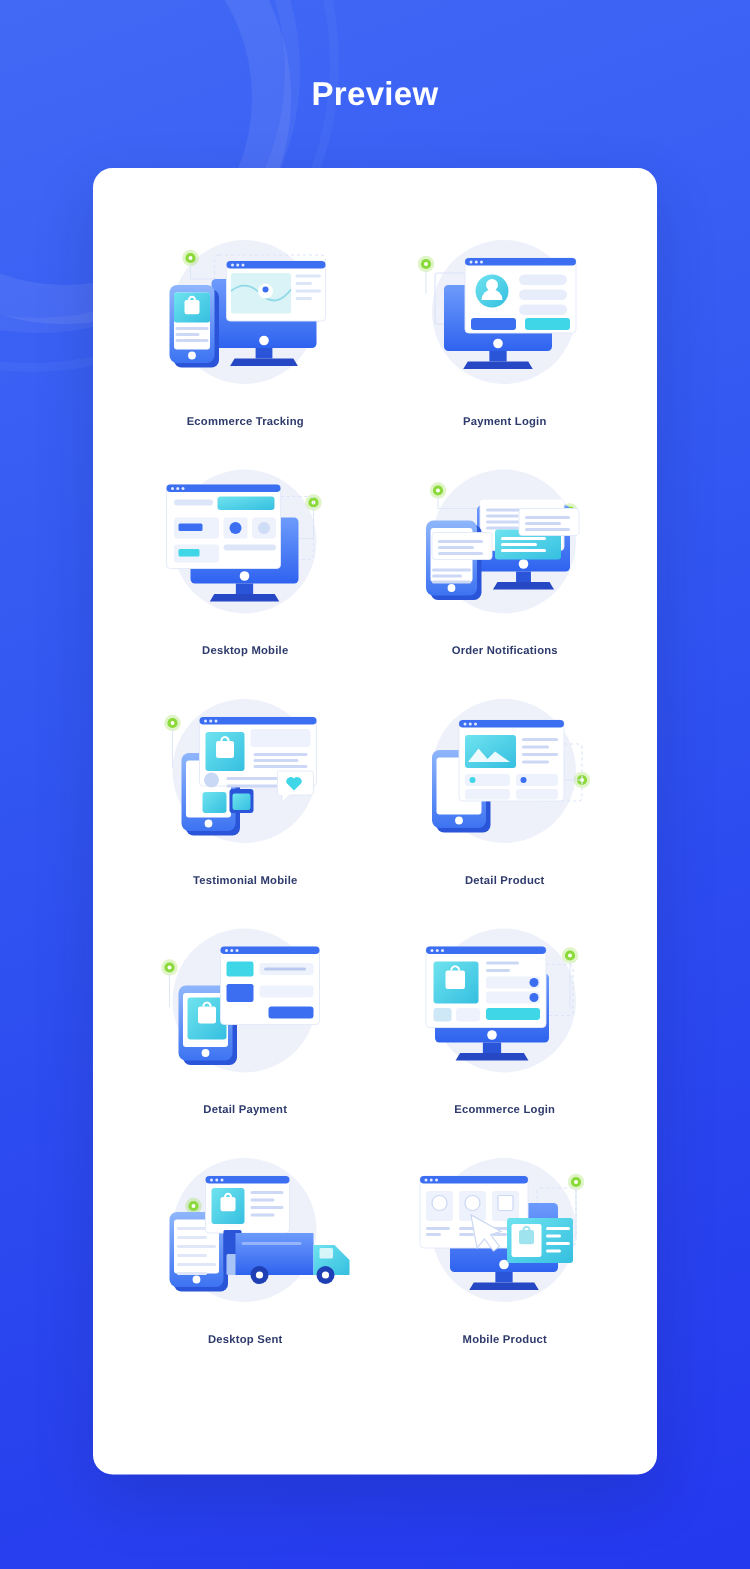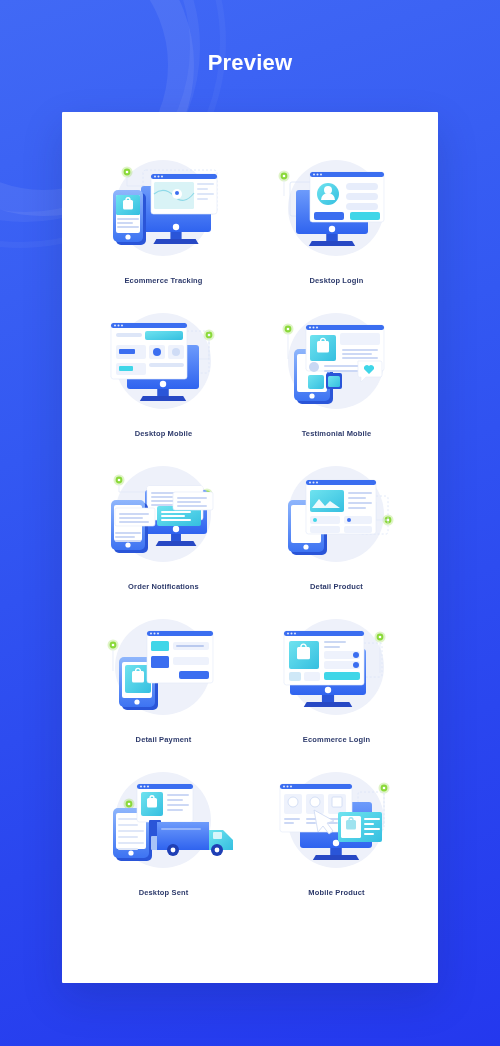--- a/index.html
+++ b/index.html
@@ -19,21 +19,21 @@
   .ring.r3{width:400px;height:400px;left:-186px;top:-164px;border-width:6px;border-color:rgba(255,255,255,.04);}
 
   .page-title{
     position:absolute;top:50px;left:0;width:100%;
     text-align:center;color:#ffffff;
     font-size:22px;font-weight:bold;letter-spacing:.2px;
   }
 
   .card{
     position:absolute;left:62px;top:112px;width:376px;height:871px;
-    background:#ffffff;border-radius:1px;
+    background:#ffffff;border-radius:13px;
     box-shadow:0 16px 40px rgba(16,30,90,.18);
     overflow:hidden;
   }
   .grid{
     padding:38px 18px 20px 18px;
     display:grid;grid-template-columns:1fr 1fr;
     row-gap:18px;column-gap:6px;
   }
   .cell{display:flex;flex-direction:column;align-items:center;}
   .art{width:150px;height:118px;position:relative;}
@@ -149,21 +149,21 @@
     <circle cx="66" cy="44" r="11" fill="url(#cg1)"></circle>
     <circle cx="66" cy="40" r="4" fill="#ffffff"></circle>
     <path d="M59 50 a7 7 0 0 1 14 0 z" fill="#ffffff"></path>
     <rect x="84" y="33" width="32" height="7" rx="3.5" fill="#e7edfb"></rect>
     <rect x="84" y="43" width="32" height="7" rx="3.5" fill="#e7edfb"></rect>
     <rect x="84" y="53" width="32" height="7" rx="3.5" fill="#e7edfb"></rect>
     <rect x="52" y="62" width="30" height="8" rx="2" fill="#3b6ef0"></rect>
     <rect x="88" y="62" width="30" height="8" rx="2" fill="#3fd6e8"></rect>
           </svg>
      </div>
-     <div class="label">Desktop Login</div>
+     <div class="label">Payment Login</div>
       </div>
       <div class="cell">
         <div class="art">
        <div class="blob"></div>
        <svg width="150" height="118" viewBox="0 0 150 118">
             <defs>
     <linearGradient id="mg2" x1="0" y1="0" x2="0" y2="1">
       <stop offset="0" stop-color="#6d9bfb"></stop>
                 <stop offset="1" stop-color="#2f63ef"></stop>
     </linearGradient>
@@ -197,70 +197,20 @@
     <rect x="60" y="42" width="16" height="14" rx="2" fill="#eef2fc"></rect>
     <rect x="79" y="42" width="16" height="14" rx="2" fill="#eef2fc"></rect>
     <circle cx="68" cy="49" r="4" fill="#3b6ef0"></circle>
             <circle cx="87" cy="49" r="4" fill="#cfdcf6"></circle>
     <rect x="27" y="60" width="30" height="12" rx="2" fill="#eef2fc"></rect>
     <rect x="30" y="63" width="14" height="5" rx="1" fill="#3fd6e8"></rect>
     <rect x="60" y="60" width="35" height="4" rx="2" fill="#dde6f8"></rect>
           </svg>
      </div>
      <div class="label">Desktop Mobile</div>
-      </div>
-      <div class="cell">
-        <div class="art">
-       <div class="blob"></div>
-       <svg width="150" height="118" viewBox="0 0 150 118">
-            <defs>
-    <linearGradient id="mg4" x1="0" y1="0" x2="0" y2="1">
-      <stop offset="0" stop-color="#6d9bfb"></stop>
-                <stop offset="1" stop-color="#2f63ef"></stop>
-    </linearGradient>
-    <linearGradient id="cg4" x1="0" y1="0" x2="1" y2="1">
-      <stop offset="0" stop-color="#6fe3ef"></stop>
-                <stop offset="1" stop-color="#35bfe0"></stop>
-    </linearGradient>
-    <linearGradient id="pg4" x1="0" y1="0" x2="0" y2="1">
-      <stop offset="0" stop-color="#8fb6fc"></stop>
-                <stop offset="1" stop-color="#3d73f2"></stop>
-    </linearGradient>
-  </defs>
-    <circle cx="26" cy="26" r="5.5" fill="#7ed321" opacity=".25"></circle>
-          <circle cx="26" cy="26" r="3.4" fill="#8bd93a"></circle>
-          <circle cx="26" cy="26" r="1.3" fill="#ffffff"></circle>
-            <path d="M26 30 v26" stroke="#dfe6f7" stroke-width=".7"></path>
-    <rect x="35" y="49" width="36" height="52" rx="5" fill="#2a55d8"></rect>
-    <rect x="32" y="46" width="36" height="52" rx="5" fill="url(#pg4)"></rect>
-    <rect x="35" y="51" width="30" height="38" rx="2" fill="#ffffff"></rect>
-    <circle cx="50" cy="93" r="2.6" fill="#ffffff"></circle>
-    <rect x="44" y="22" width="78" height="46" rx="2.5" fill="#ffffff" stroke="#e3e9f8" stroke-width=".6"></rect>
-    <rect x="44" y="22" width="78" height="5" rx="2.5" fill="#3b6ef0"></rect>
-    <circle cx="48" cy="24.6" r="1" fill="#ffffff" opacity=".85"></circle>
-    <circle cx="51.5" cy="24.6" r="1" fill="#ffffff" opacity=".85"></circle>
-    <circle cx="55" cy="24.6" r="1" fill="#ffffff" opacity=".85"></circle>
-    <rect x="48" y="32" width="26" height="26" rx="2" fill="url(#cg4)"></rect>
-    <rect x="55" y="38" width="12" height="11.399999999999999" rx="1.5" fill="#ffffff"></rect>
-    <path d="M58.6 38 a2.4000000000000004 2.64 0 0 1 4.800000000000001 0" fill="none" stroke="#ffffff" stroke-width="1.4"></path>
-    <rect x="78" y="30" width="40" height="12" rx="2" fill="#eef2fc"></rect>
-    <rect x="80" y="46" width="36" height="2" rx="1" fill="#ccd8f5"></rect>
-            <rect x="80" y="50" width="30" height="2" rx="1" fill="#ccd8f5"></rect>
-            <rect x="80" y="54" width="36" height="2" rx="1" fill="#ccd8f5"></rect>
-    <circle cx="52" cy="64" r="5" fill="#c9d8f4"></circle>
-    <rect x="62" y="62" width="40" height="2" rx="1" fill="#ccd8f5"></rect>
-            <rect x="62" y="67" width="34" height="2" rx="1" fill="#ccd8f5"></rect>
-    <path d="M96 58 h22 a2 2 0 0 1 2 2 v12 a2 2 0 0 1 -2 2 h-14 l-5 5 v-5 a2 2 0 0 1 -3 -2 v-12 a2 2 0 0 1 0 -2z" fill="#ffffff" stroke="#e3e9f8" stroke-width=".6"></path>
-    <path d="M107 63 a3 3 0 0 1 5 3 l-5 5 l-5 -5 a3 3 0 0 1 5 -3z" fill="#3fd6e8"></path>
-    <rect x="46" y="72" width="16" height="14" rx="2" fill="url(#cg4)"></rect>
-    <rect x="64" y="70" width="16" height="16" rx="2" fill="#2a55d8"></rect>
-    <rect x="66" y="73" width="12" height="11" rx="1.5" fill="url(#cg4)"></rect>
-          </svg>
-     </div>
-     <div class="label">Testimonial Mobile</div>
       </div>
       <div class="cell">
         <div class="art">
        <div class="blob"></div>
        <svg width="150" height="118" viewBox="0 0 150 118">
             <defs>
     <linearGradient id="mg3" x1="0" y1="0" x2="0" y2="1">
       <stop offset="0" stop-color="#6d9bfb"></stop>
                 <stop offset="1" stop-color="#2f63ef"></stop>
     </linearGradient>
@@ -317,20 +267,70 @@
             <rect x="26" y="84" width="26" height="2" rx="1" fill="#ccd8f5"></rect>
           </svg>
      </div>
      <div class="label">Order Notifications</div>
       </div>
       <div class="cell">
         <div class="art">
        <div class="blob"></div>
        <svg width="150" height="118" viewBox="0 0 150 118">
             <defs>
+    <linearGradient id="mg4" x1="0" y1="0" x2="0" y2="1">
+      <stop offset="0" stop-color="#6d9bfb"></stop>
+                <stop offset="1" stop-color="#2f63ef"></stop>
+    </linearGradient>
+    <linearGradient id="cg4" x1="0" y1="0" x2="1" y2="1">
+      <stop offset="0" stop-color="#6fe3ef"></stop>
+                <stop offset="1" stop-color="#35bfe0"></stop>
+    </linearGradient>
+    <linearGradient id="pg4" x1="0" y1="0" x2="0" y2="1">
+      <stop offset="0" stop-color="#8fb6fc"></stop>
+                <stop offset="1" stop-color="#3d73f2"></stop>
+    </linearGradient>
+  </defs>
+    <circle cx="26" cy="26" r="5.5" fill="#7ed321" opacity=".25"></circle>
+          <circle cx="26" cy="26" r="3.4" fill="#8bd93a"></circle>
+          <circle cx="26" cy="26" r="1.3" fill="#ffffff"></circle>
+            <path d="M26 30 v26" stroke="#dfe6f7" stroke-width=".7"></path>
+    <rect x="35" y="49" width="36" height="52" rx="5" fill="#2a55d8"></rect>
+    <rect x="32" y="46" width="36" height="52" rx="5" fill="url(#pg4)"></rect>
+    <rect x="35" y="51" width="30" height="38" rx="2" fill="#ffffff"></rect>
+    <circle cx="50" cy="93" r="2.6" fill="#ffffff"></circle>
+    <rect x="44" y="22" width="78" height="46" rx="2.5" fill="#ffffff" stroke="#e3e9f8" stroke-width=".6"></rect>
+    <rect x="44" y="22" width="78" height="5" rx="2.5" fill="#3b6ef0"></rect>
+    <circle cx="48" cy="24.6" r="1" fill="#ffffff" opacity=".85"></circle>
+    <circle cx="51.5" cy="24.6" r="1" fill="#ffffff" opacity=".85"></circle>
+    <circle cx="55" cy="24.6" r="1" fill="#ffffff" opacity=".85"></circle>
+    <rect x="48" y="32" width="26" height="26" rx="2" fill="url(#cg4)"></rect>
+    <rect x="55" y="38" width="12" height="11.399999999999999" rx="1.5" fill="#ffffff"></rect>
+    <path d="M58.6 38 a2.4000000000000004 2.64 0 0 1 4.800000000000001 0" fill="none" stroke="#ffffff" stroke-width="1.4"></path>
+    <rect x="78" y="30" width="40" height="12" rx="2" fill="#eef2fc"></rect>
+    <rect x="80" y="46" width="36" height="2" rx="1" fill="#ccd8f5"></rect>
+            <rect x="80" y="50" width="30" height="2" rx="1" fill="#ccd8f5"></rect>
+            <rect x="80" y="54" width="36" height="2" rx="1" fill="#ccd8f5"></rect>
+    <circle cx="52" cy="64" r="5" fill="#c9d8f4"></circle>
+    <rect x="62" y="62" width="40" height="2" rx="1" fill="#ccd8f5"></rect>
+            <rect x="62" y="67" width="34" height="2" rx="1" fill="#ccd8f5"></rect>
+    <path d="M96 58 h22 a2 2 0 0 1 2 2 v12 a2 2 0 0 1 -2 2 h-14 l-5 5 v-5 a2 2 0 0 1 -3 -2 v-12 a2 2 0 0 1 0 -2z" fill="#ffffff" stroke="#e3e9f8" stroke-width=".6"></path>
+    <path d="M107 63 a3 3 0 0 1 5 3 l-5 5 l-5 -5 a3 3 0 0 1 5 -3z" fill="#3fd6e8"></path>
+    <rect x="46" y="72" width="16" height="14" rx="2" fill="url(#cg4)"></rect>
+    <rect x="64" y="70" width="16" height="16" rx="2" fill="#2a55d8"></rect>
+    <rect x="66" y="73" width="12" height="11" rx="1.5" fill="url(#cg4)"></rect>
+          </svg>
+     </div>
+     <div class="label">Testimonial Mobile</div>
+      </div>
+      <div class="cell">
+        <div class="art">
+       <div class="blob"></div>
+       <svg width="150" height="118" viewBox="0 0 150 118">
+            <defs>
     <linearGradient id="mg6" x1="0" y1="0" x2="0" y2="1">
       <stop offset="0" stop-color="#6d9bfb"></stop>
                 <stop offset="1" stop-color="#2f63ef"></stop>
     </linearGradient>
     <linearGradient id="cg6" x1="0" y1="0" x2="1" y2="1">
       <stop offset="0" stop-color="#6fe3ef"></stop>
                 <stop offset="1" stop-color="#35bfe0"></stop>
     </linearGradient>
     <linearGradient id="pg6" x1="0" y1="0" x2="0" y2="1">
       <stop offset="0" stop-color="#8fb6fc"></stop>

